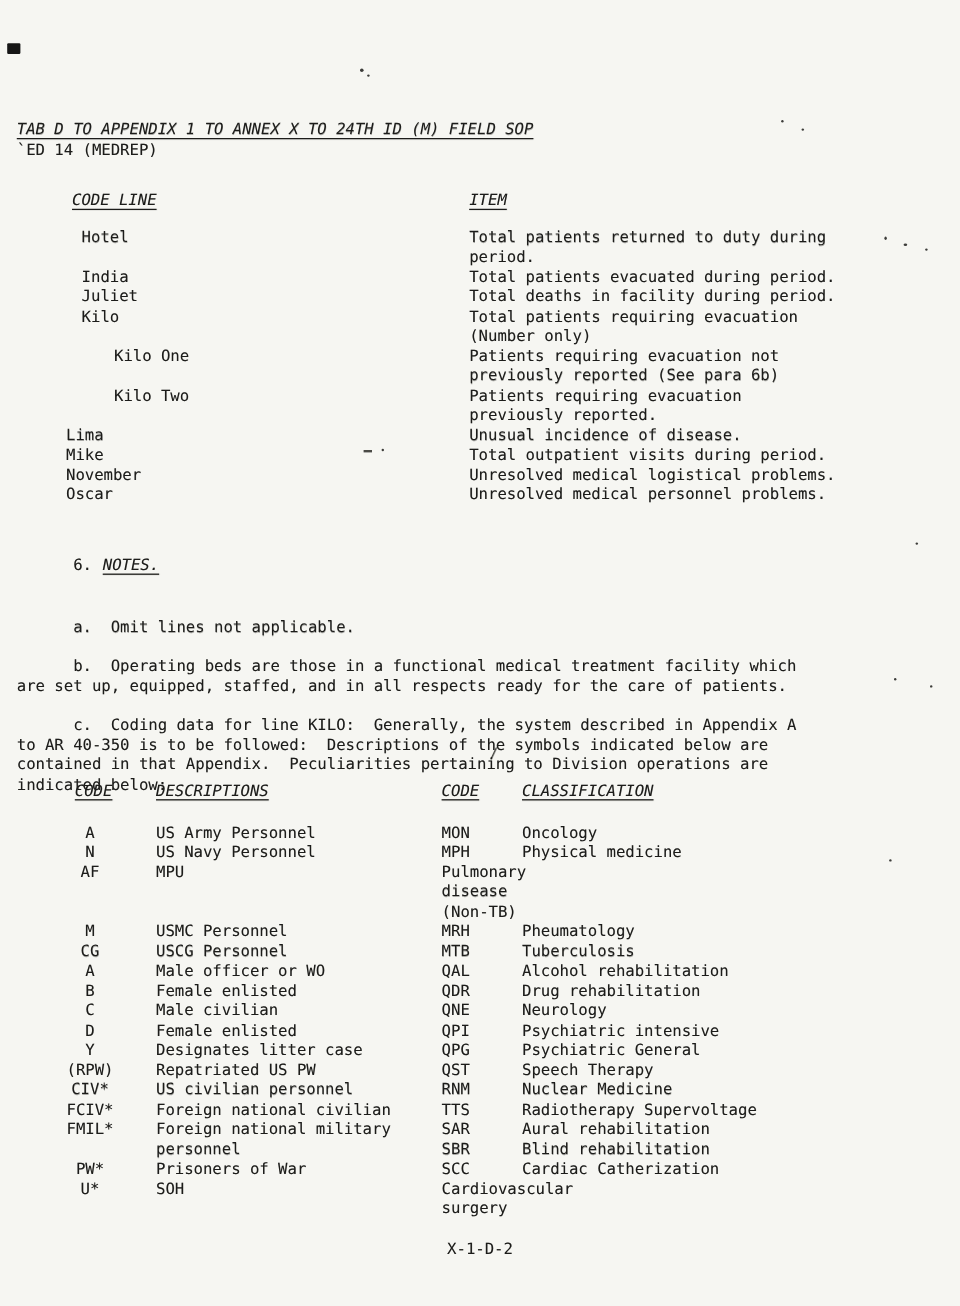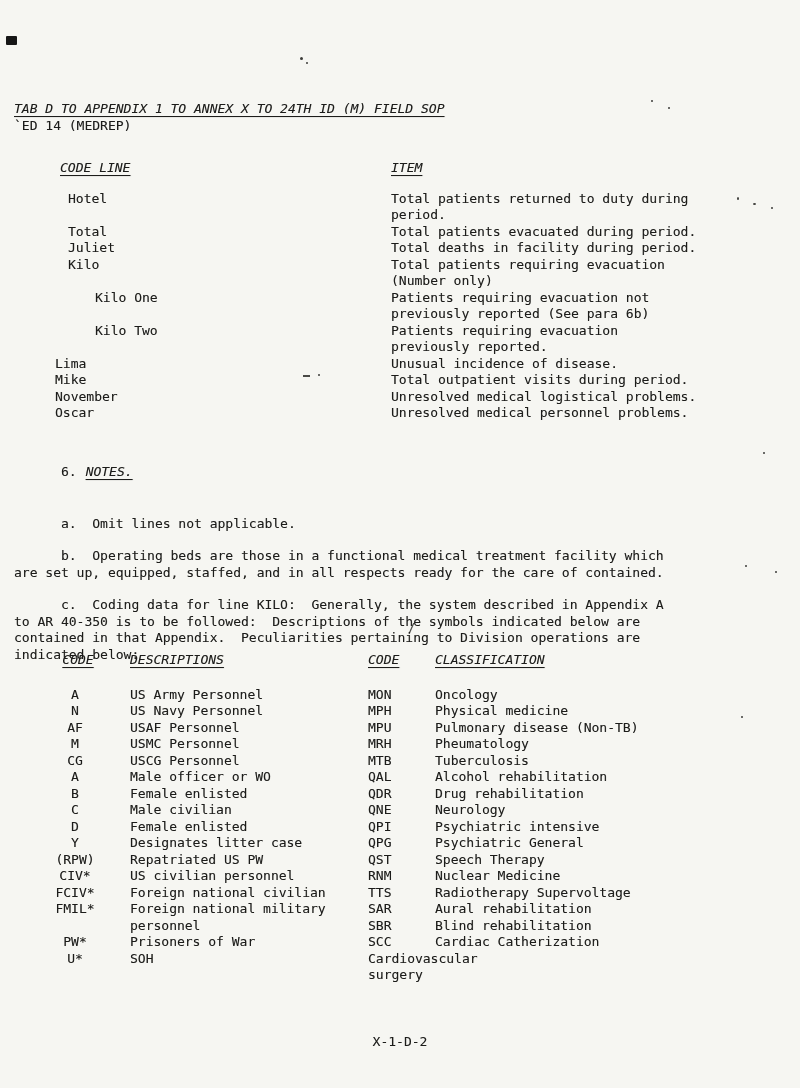--- a/index.html
+++ b/index.html
@@ -86,21 +86,21 @@
     </div>
     <div>
         <div class="t1-row">
           <div class="t1-code ind1">Hotel</div>
           <div class="t1-item">
             <div>Total patients returned to duty during</div>
             <div>period.</div>
           </div>
         </div>
         <div class="t1-row">
-          <div class="t1-code ind1">Total</div>
+          <div class="t1-code ind1">India</div>
           <div class="t1-item">
             <div>Total patients evacuated during period.</div>
           </div>
         </div>
         <div class="t1-row">
           <div class="t1-code ind1">Juliet</div>
           <div class="t1-item">
             <div>Total deaths in facility during period.</div>
           </div>
         </div>
@@ -151,21 +151,21 @@
         </div>
       </div>
   </div>
 
   <div id="notes">
     <div class="notes-heading">
       <span>6.</span><span class="u notes-title">NOTES.</span>
     </div>
     <div>
         <div class="note"><div>      a.  Omit lines not applicable.</div></div>
-        <div class="note"><div>      b.  Operating beds are those in a functional medical treatment facility which</div><div>are set up, equipped, staffed, and in all respects ready for the care of contained.</div></div>
+        <div class="note"><div>      b.  Operating beds are those in a functional medical treatment facility which</div><div>are set up, equipped, staffed, and in all respects ready for the care of patients.</div></div>
         <div class="note"><div>      c.  Coding data for line KILO:  Generally, the system described in Appendix A</div><div>to AR 40-350 is to be followed:  Descriptions of the symbols indicated below are</div><div>contained in that Appendix.  Peculiarities pertaining to Division operations are</div><div>indicated below:</div></div>
       </div>
   </div>
 
   <div id="t2">
     <div class="t2-head">
       <div class="hc1"><span class="u">CODE</span></div>
       <div><span class="u">DESCRIPTIONS</span></div>
       <div><span class="u">CODE</span></div>
       <div><span class="u">CLASSIFICATION</span></div>
@@ -178,21 +178,20 @@
           <div class="c4">Oncology</div>
         </div>
         <div class="t2-row">
           <div class="c1">N</div>
           <div class="c2">US Navy Personnel</div>
           <div class="c3">MPH</div>
           <div class="c4">Physical medicine</div>
         </div>
         <div class="t2-row">
           <div class="c1">AF</div>
-          <div class="c2">USAF Personnel</div>
           <div class="c3">MPU</div>
           <div class="c4">Pulmonary disease (Non-TB)</div>
         </div>
         <div class="t2-row">
           <div class="c1">M</div>
           <div class="c2">USMC Personnel</div>
           <div class="c3">MRH</div>
           <div class="c4">Pheumatology</div>
         </div>
         <div class="t2-row">

